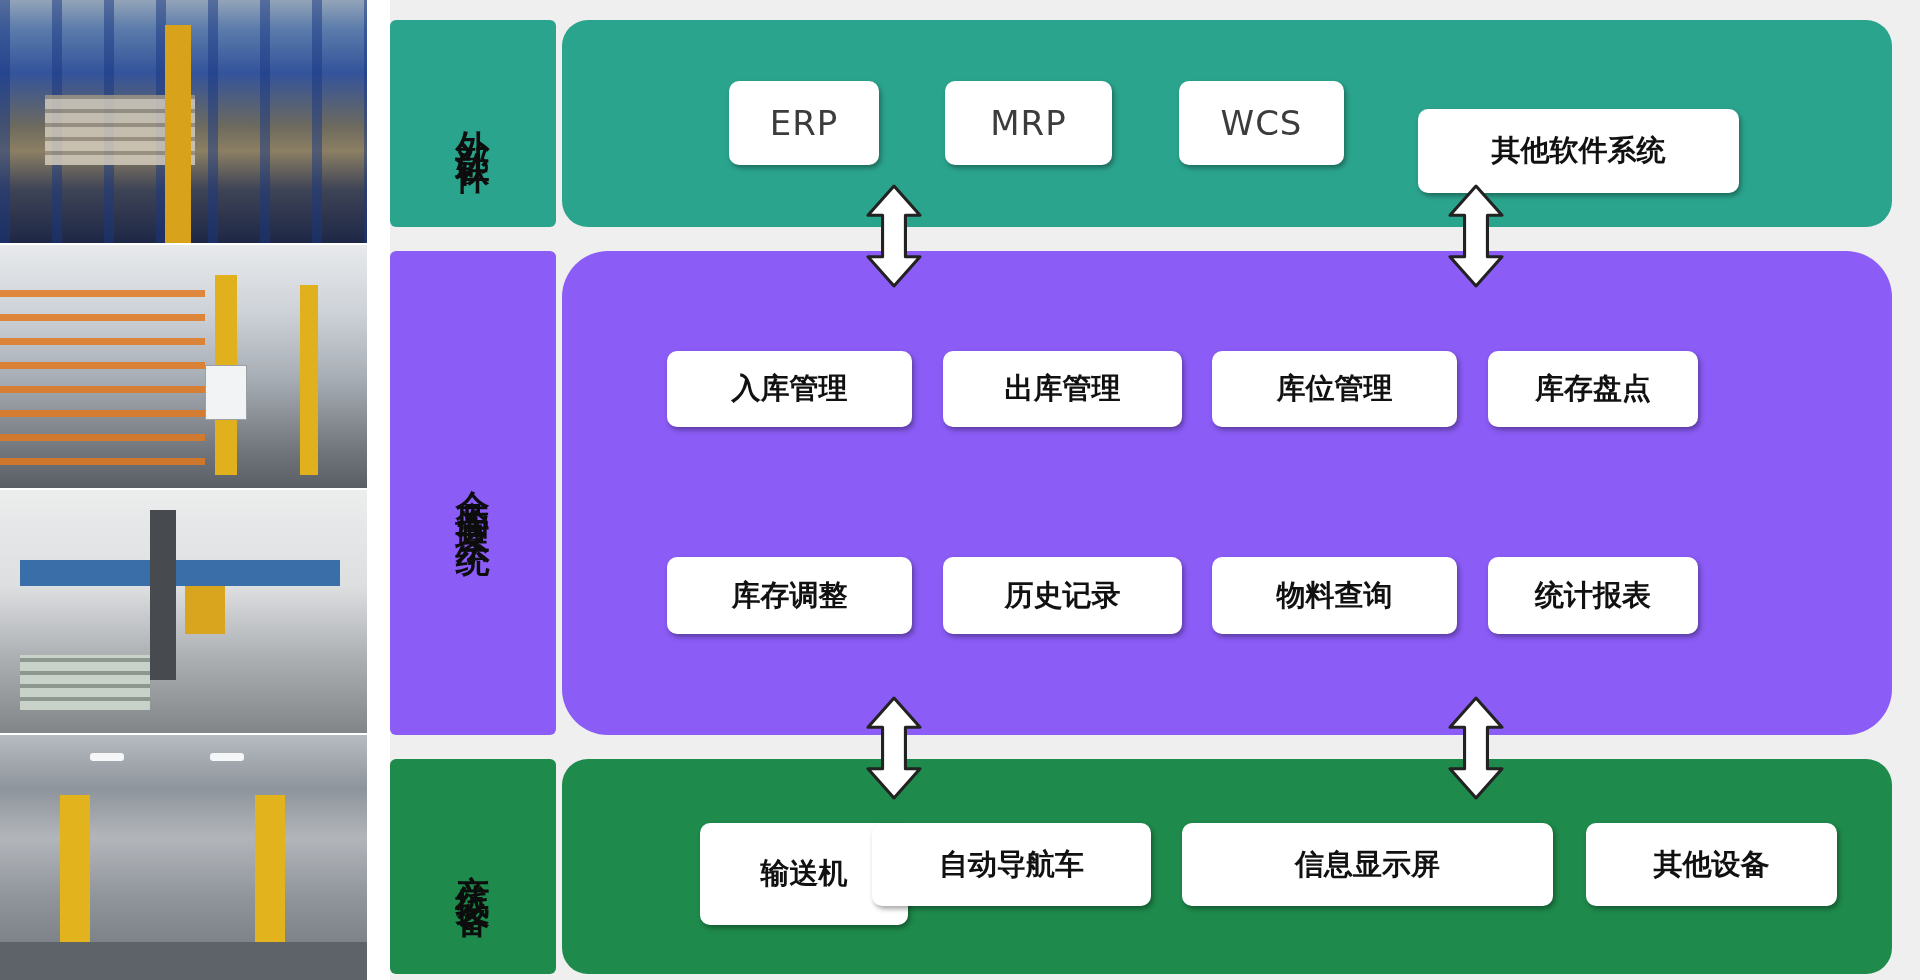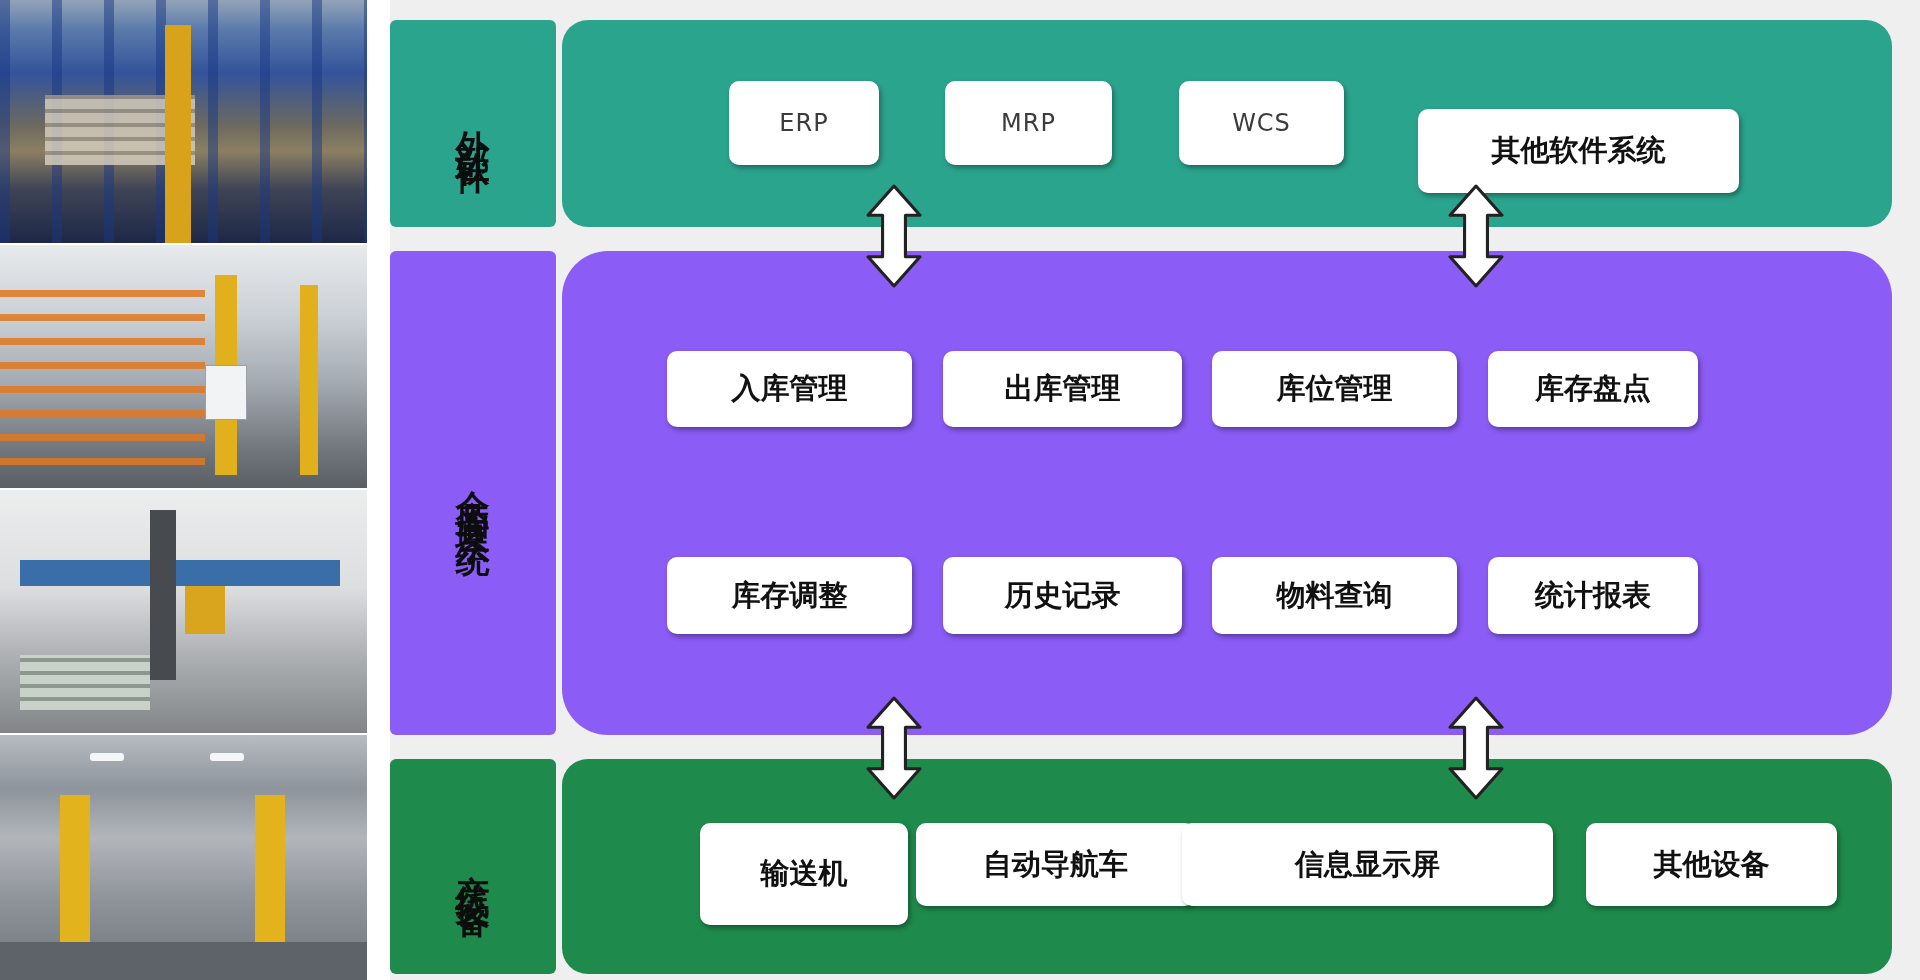--- a/index.html
+++ b/index.html
@@ -59,39 +59,39 @@
   .band-external { border-radius:26px; }
   .band-wms, .label-wms { top:251px; height:484px; background:#8b5cf6; }
   .band-wms { border-radius:46px; }
   .band-equipment, .label-equipment { top:759px; height:215px; background:#1e8a4b; }
   .band-equipment { border-radius:26px; }
 
   .box { position:absolute; background:#ffffff; border-radius:10px;
     display:flex; align-items:center; justify-content:center;
     font-size:29px; font-weight:700; color:#111111;
     box-shadow:2px 3px 5px rgba(0,0,0,0.35); }
-  .box.latin { font-weight:400; color:#3c3c3c; font-size:24px; letter-spacing:1px; }
+  .box.latin { font-weight:400; color:#3c3c3c; font-size:34px; letter-spacing:1px; }
 
   
   .b-erp { left:167px; top:61px; width:150px; height:84px; }
   .b-mrp { left:383px; top:61px; width:167px; height:84px; }
   .b-wcs { left:617px; top:61px; width:165px; height:84px; }
   .b-other-sw { left:856px; top:61px; width:321px; height:84px;margin-top:28px; }
 
   
   .r1 { top:100px; height:76px; }
   .r2 { top:306px; height:77px; }
   .c1 { left:105px; width:245px; }
   .c2 { left:381px; width:239px; }
   .c3 { left:650px; width:245px; }
   .c4 { left:926px; width:210px; }
 
   
   .b-conveyor { left:93px; top:64px; width:208px; height:102px;margin-left:45px; }
-  .b-agv { left:310px; top:64px; width:279px; height:83px;margin-left:44px; }
+  .b-agv { left:310px; top:64px; width:279px; height:83px; }
   .b-display { left:620px; top:64px; width:371px; height:83px; }
   .b-other-eq { left:1024px; top:64px; width:251px; height:83px; }
 
   
   .arrow { position:absolute; width:68px; height:104px; z-index:5; }
   .arrow svg { width:100%; height:100%; display:block; }
   .a-top-1 { left:470px; top:184px; }
   .a-top-2 { left:1052px; top:184px; }
   .a-bot-1 { left:470px; top:696px; }
   .a-bot-2 { left:1052px; top:696px; }

